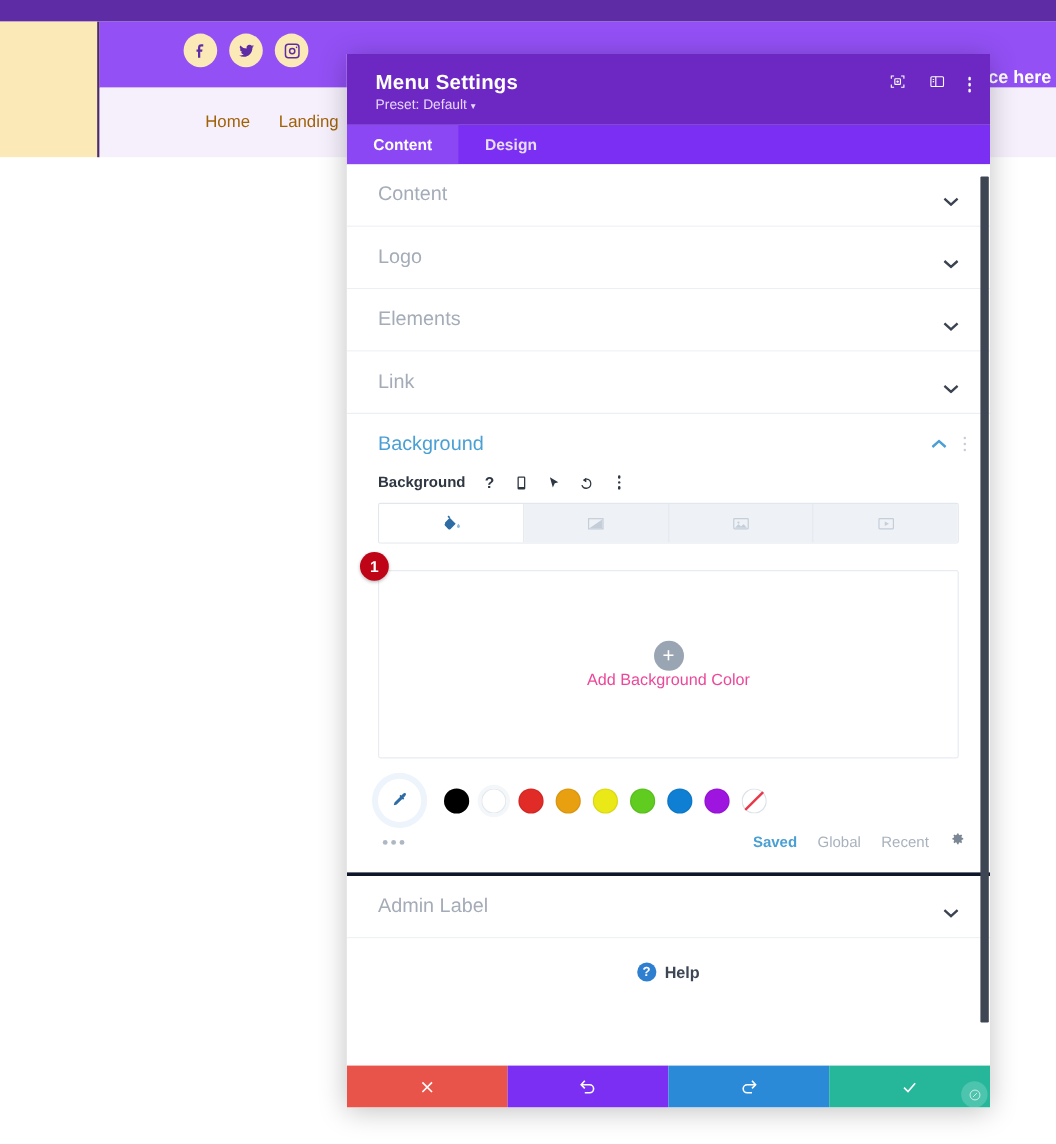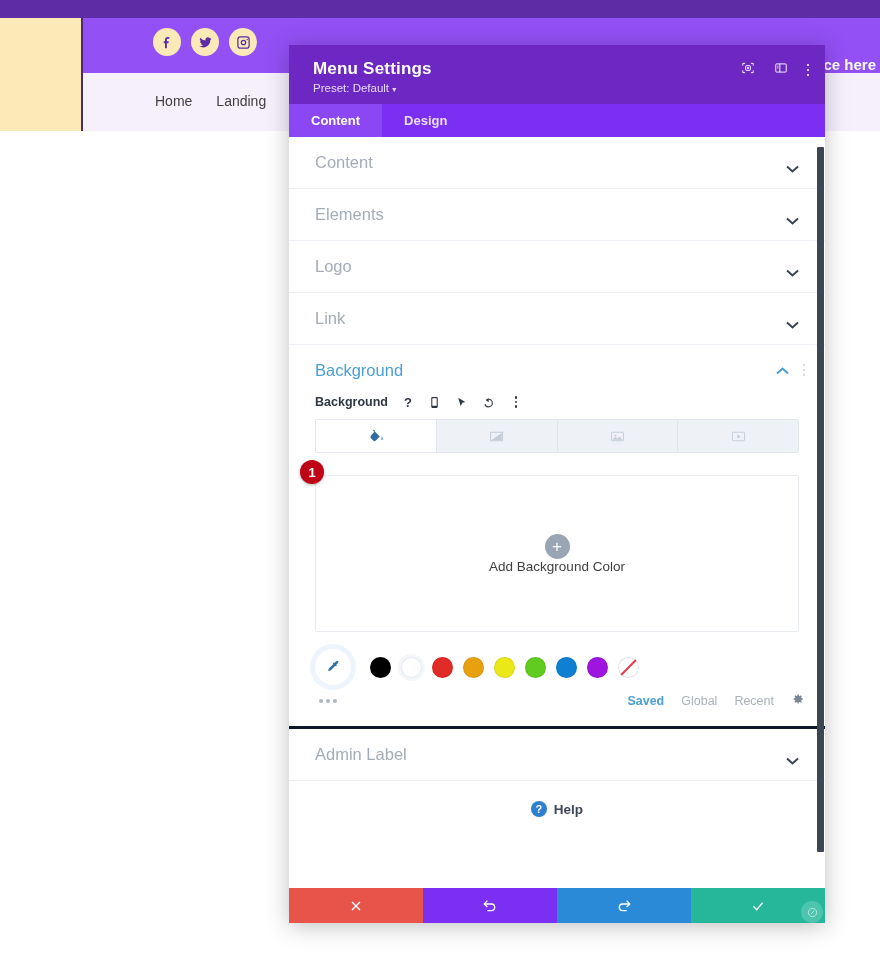--- a/index.html
+++ b/index.html
@@ -38,23 +38,23 @@
   .banner-text {
     position: absolute; right: 4px; top: 38px;
     color: #ffffff; font-size: 15px; font-weight: bold;
     white-space: nowrap;
   }
   .nav-bar {
     position: absolute; left: 83px; top: 73px; width: 797px; height: 58px;
     background: #f6f0fd;
   }
   .nav-items {
-    position: absolute; left: 72px; top: 20px;
+    position: absolute; left: 88px; top: 20px;
     display: flex; gap: 24px;
-    font-size: 14px; color: #404040;
+    font-size: 14px; color: #a16207;
   }
 
   
   #modal {
     position: absolute; left: 289px; top: 45px;
     width: 536px; height: 878px;
     background: #ffffff;
     box-shadow: 0 3px 22px rgba(0,0,0,.25);
     display: flex; flex-direction: column;
     overflow: hidden;
@@ -136,21 +136,21 @@
     position: relative; margin: 22px 26px 0 26px; height: 157px;
     border: 1px solid #e8ecf1; border-radius: 2px;
     display:flex; flex-direction: column; align-items:center; justify-content:center;
     cursor: pointer; background:#fff;
   }
   .plus-circle {
     width: 25px; height: 25px; border-radius: 50%; background: #9aa5b4;
     color:#fff; display:flex; align-items:center; justify-content:center;
     font-size: 17px; line-height:1; font-weight: 300;
   }
-  .add-color-label { font-size: 13.5px; color: #404040; }
+  .add-color-label { font-size: 13.5px; color: #ec4899; }
 
   .badge-1 {
     position:absolute; left: -16px; top: -16px;
     width: 24px; height: 24px; border-radius: 50%;
     background: #c00418; color:#fff;
     display:flex; align-items:center; justify-content:center;
     font-size: 13px; font-weight: bold; z-index: 5;
     box-shadow: 0 1px 3px rgba(0,0,0,.3);
   }
 
@@ -290,27 +290,27 @@
   <div class="modal-body">
     <div class="scrollbar"></div>
 
     <div class="accordion">
       <span class="ac-title">Content</span>
       <span class="chev"><svg viewBox="0 0 13 8">
             <polyline points="1,1.5 6.5,6.5 12,1.5"></polyline>
           </svg></span>
     </div>
     <div class="accordion">
-      <span class="ac-title">Elements</span>
+      <span class="ac-title">Logo</span>
       <span class="chev"><svg viewBox="0 0 13 8">
             <polyline points="1,1.5 6.5,6.5 12,1.5"></polyline>
           </svg></span>
     </div>
     <div class="accordion">
-      <span class="ac-title">Logo</span>
+      <span class="ac-title">Elements</span>
       <span class="chev"><svg viewBox="0 0 13 8">
             <polyline points="1,1.5 6.5,6.5 12,1.5"></polyline>
           </svg></span>
     </div>
     <div class="accordion">
       <span class="ac-title">Link</span>
       <span class="chev"><svg viewBox="0 0 13 8">
             <polyline points="1,1.5 6.5,6.5 12,1.5"></polyline>
           </svg></span>
     </div>

